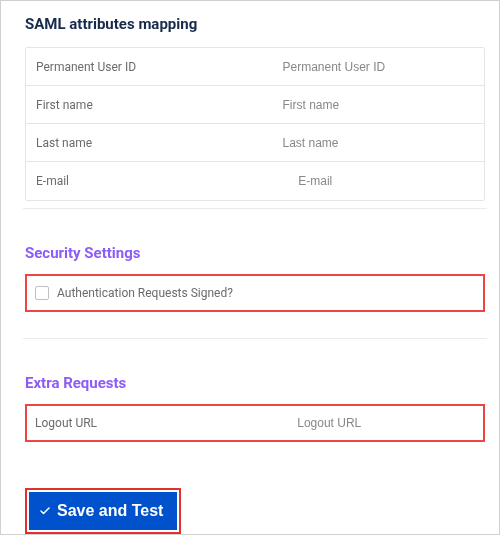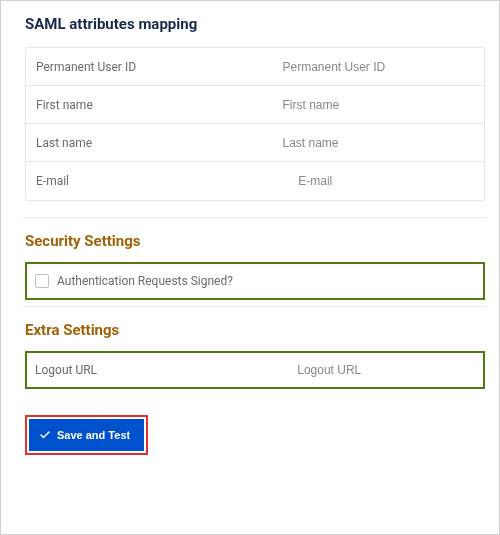--- a/index.html
+++ b/index.html
@@ -20,28 +20,28 @@
     }
     h2 {
       font-size: 15px;
       font-weight: 700;
       color: #172b4d;
       margin-bottom: 14px;
     }
     .section-title {
       font-size: 15px;
       font-weight: 700;
-      color: #a16207;
-      margin-top: 14px;
+      color: #8b5cf6;
+      margin-top: 35px;
       margin-bottom: 12px;
     }
     .mapping-table {
       border: 1px solid #e5e5e5;
       border-radius: 2px;
-      margin-bottom: 16px;
+      margin-bottom: 7px;
     }
     .mapping-row {
       display: flex;
       align-items: center;
       height: 38px;
       border-bottom: 1px solid #e5e5e5;
     }
     .mapping-row:last-child {
       border-bottom: none;
       gap: 36px;
@@ -63,23 +63,23 @@
     }
     .mapping-input::placeholder {
       color: #888;
     }
     .divider {
       border: none;
       border-top: 1px solid #eaeaea;
       margin: 6px -2px 0 -2px;
     }
     .highlight-box {
-      border: 2px solid #4d7c0f;
+      border: 2px solid #ef4444;
       padding: 10px 8px;
-      margin-bottom: 6px;
+      margin-bottom: 26px;
     }
     .checkbox-row {
       display: flex;
       align-items: center;
       gap: 8px;
     }
     .checkbox {
       width: 14px;
       height: 14px;
       border: 1px solid #c0c0c0;
@@ -117,21 +117,21 @@
       margin-top: 20px;
       border: 2px solid #e03131;
       display: inline-block;
       padding: 2px;
     }
     .save-btn {
       background: #0052cc;
       color: #fff;
       border: none;
       padding: 10px 14px 10px 10px;
-      font-size: 11px;
+      font-size: 16px;
       font-weight: 600;
       cursor: pointer;
       display: inline-flex;
       align-items: center;
       gap: 6px;
     }
     .check-icon svg {
       display: block;
     }
   </style>
@@ -167,21 +167,21 @@
 
   <div class="highlight-box">
     <div class="checkbox-row">
       <input type="checkbox" class="checkbox" style="">
       <span class="checkbox-label">Authentication Requests Signed?</span>
     </div>
   </div>
 
   <hr class="divider">
 
-  <h2 class="section-title">Extra Settings</h2>
+  <h2 class="section-title">Extra Requests</h2>
 
   <div class="highlight-box">
     <div class="input-row">
       <div class="input-label">Logout URL</div>
       <input class="text-input" type="text" placeholder="Logout URL" style="">
     </div>
   </div>
 
   <div class="save-area">
     <button class="save-btn">

